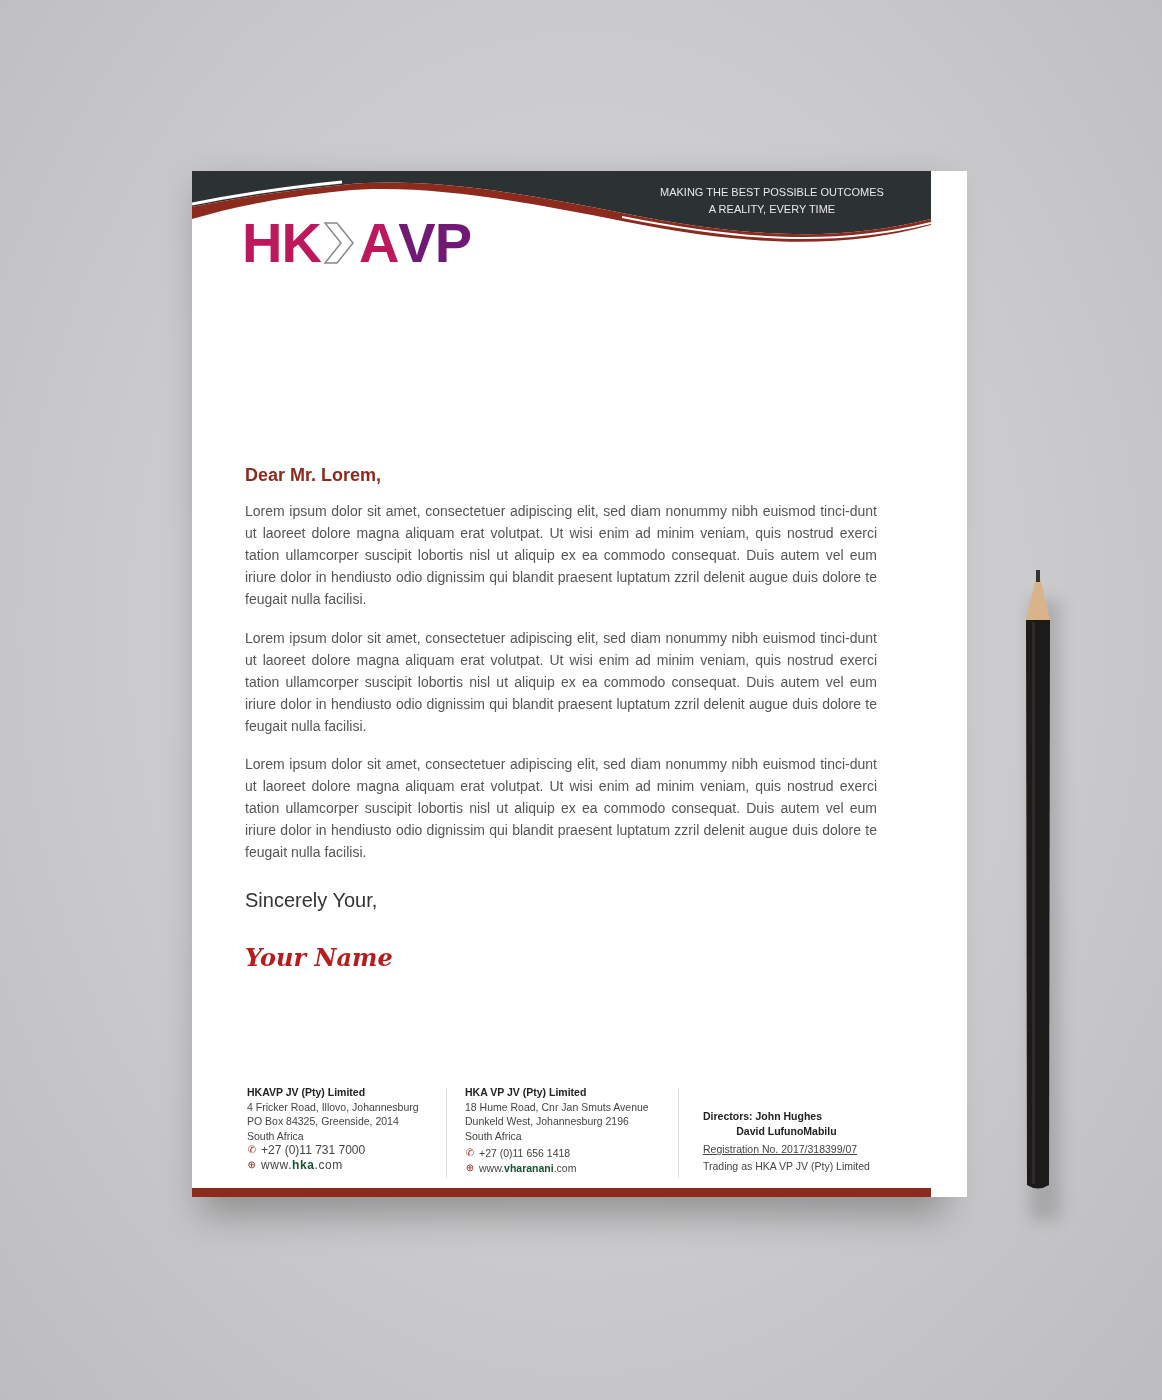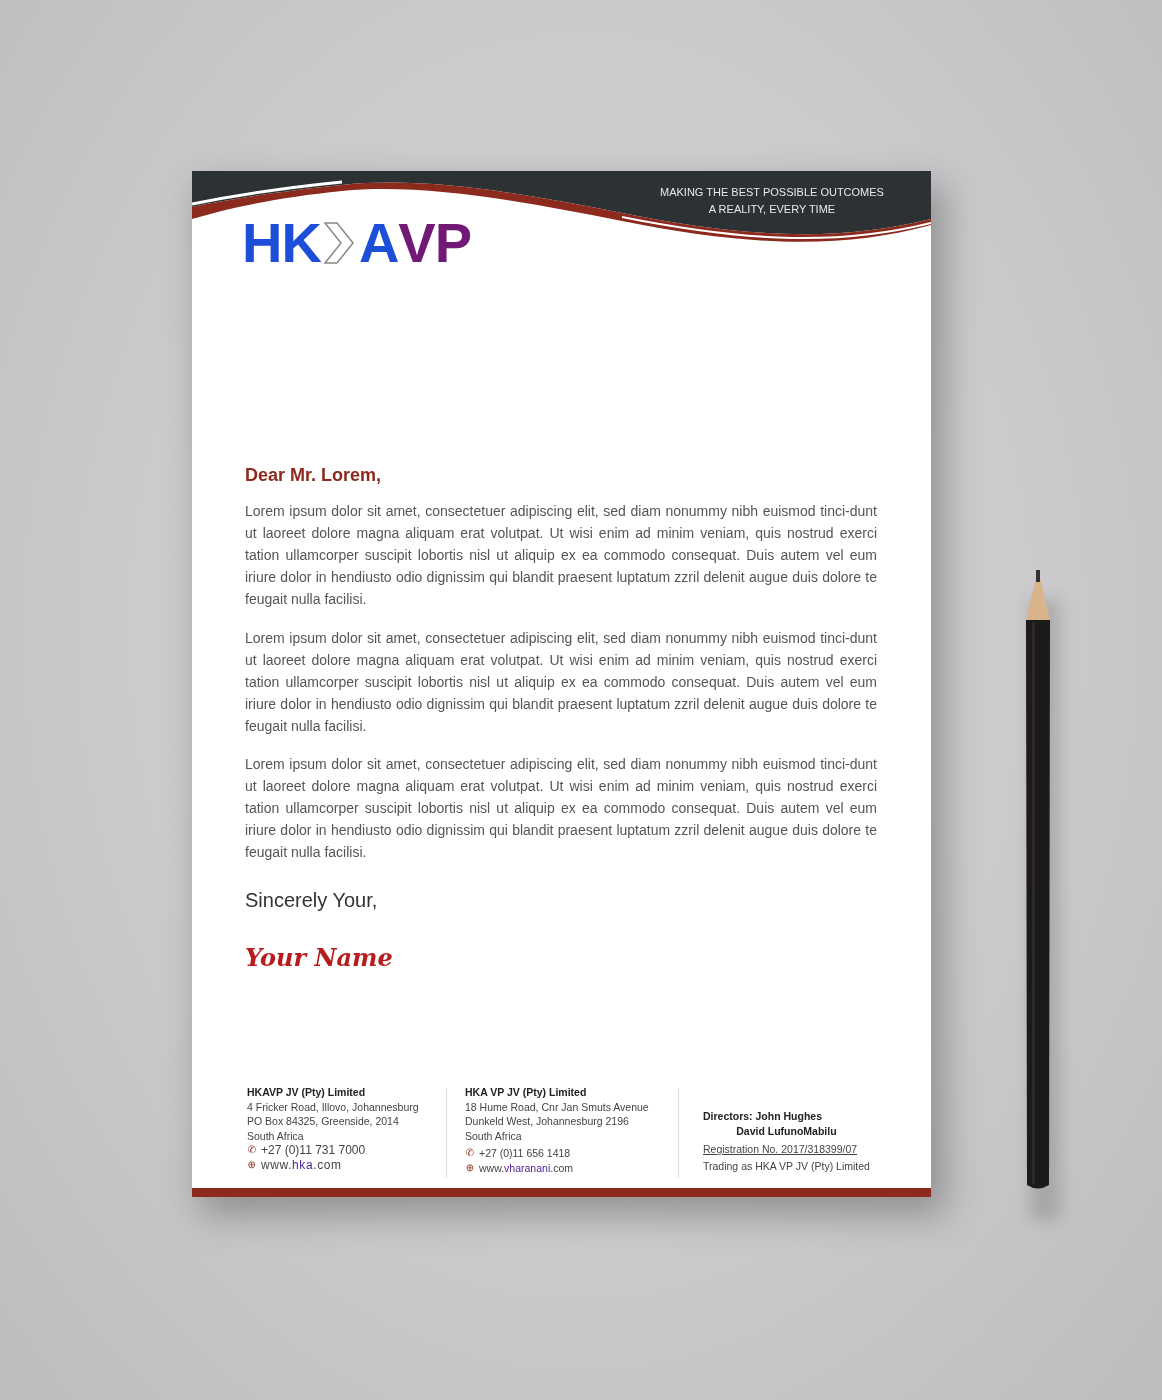--- a/index.html
+++ b/index.html
@@ -1,39 +1,39 @@
 <!DOCTYPE html>
 <html><head>
 <meta charset="utf-8">
 <style>
   html,body{margin:0;padding:0;}
   body{width:1162px;height:1400px;background:#c9c9cb;position:relative;overflow:hidden;font-family:"Liberation Sans",sans-serif;}
   .backdrop{position:absolute;inset:0;background:radial-gradient(ellipse at 50% 45%,#d6d6d8 0%,#cbcbcd 55%,#bdbdbf 100%);}
   .paper-shadow{position:absolute;left:200px;top:185px;width:745px;height:1030px;background:rgba(0,0,0,0.28);filter:blur(18px);}
-  .paper{position:absolute;left:192px;top:171px;width:739px;height:1026px;background:#fff;overflow:hidden;}
+  .paper{position:absolute;left:192px;top:171px;width:739px;height:1026px;background:#fff;overflow:hidden;padding-left:36px;}
   .header-svg{position:absolute;left:0;top:0;}
   .tagline{position:absolute;left:430px;top:13px;width:300px;text-align:center;color:#e9e9e9;font-size:11px;line-height:17px;letter-spacing:0;}
   .logo{position:absolute;left:50px;top:47px;height:50px;display:flex;align-items:center;}
   .logo-text{font-family:"Liberation Sans",sans-serif;font-weight:bold;font-size:56px;line-height:50px;letter-spacing:-1px;}
-  .logo-dark{color:#1d4ed8;}
+  .logo-dark{color:#be185d;}
   .logo-red{color:#701a75;}
   .logo-chevron{display:inline-block;width:36px;height:48px;margin:0 0 0 2px;}
   .salutation{position:absolute;left:53px;top:294px;color:#8b2a1d;font-weight:bold;font-size:18px;}
   .para{position:absolute;left:53px;width:632px;color:#555;font-size:14px;line-height:22px;text-align:justify;}
   .p1{top:329px;} .p2{top:456px;} .p3{top:582px;}
   .closing{position:absolute;left:53px;top:718px;color:#333;font-size:20px;}
   .signature{position:absolute;left:53px;top:748px;color:#b91c1c;font-family:"DejaVu Serif",serif;font-style:italic;font-weight:bold;font-size:24px;letter-spacing:0;margin-top:24px;}
   .footer-col{position:absolute;top:914px;font-size:10.5px;line-height:14.6px;color:#444;}
   .footer-col b{color:#222;}
   .fc1{left:55px;} .fc2{left:273px;} .fc3{left:511px;top:938px;}
   .divider{position:absolute;top:917px;width:1px;height:90px;background:#ddd;}
   .d1{left:254px;} .d2{left:486px;}
   .contact{display:flex;align-items:center;gap:4px;}
   .ico{color:#8b2a1d;font-size:10px;width:10px;display:inline-block;text-align:center;}
-  .red{color:#4c1d95;font-weight:normal;}
+  .red{color:#14532d;font-weight:bold;}
   .web{letter-spacing:0.6px;}
   .footer-bar{position:absolute;left:0;bottom:0;width:739px;height:9px;background:#8b2a1d;}
   .pencil{position:absolute;left:1018px;top:570px;width:40px;height:625px;}
   .pencil-shadow{position:absolute;left:1030px;top:600px;width:30px;height:620px;background:rgba(0,0,0,0.15);filter:blur(8px);}
 </style>
 </head>
 <body>
 
 <div class="backdrop"></div>
 <div class="paper-shadow"></div>

